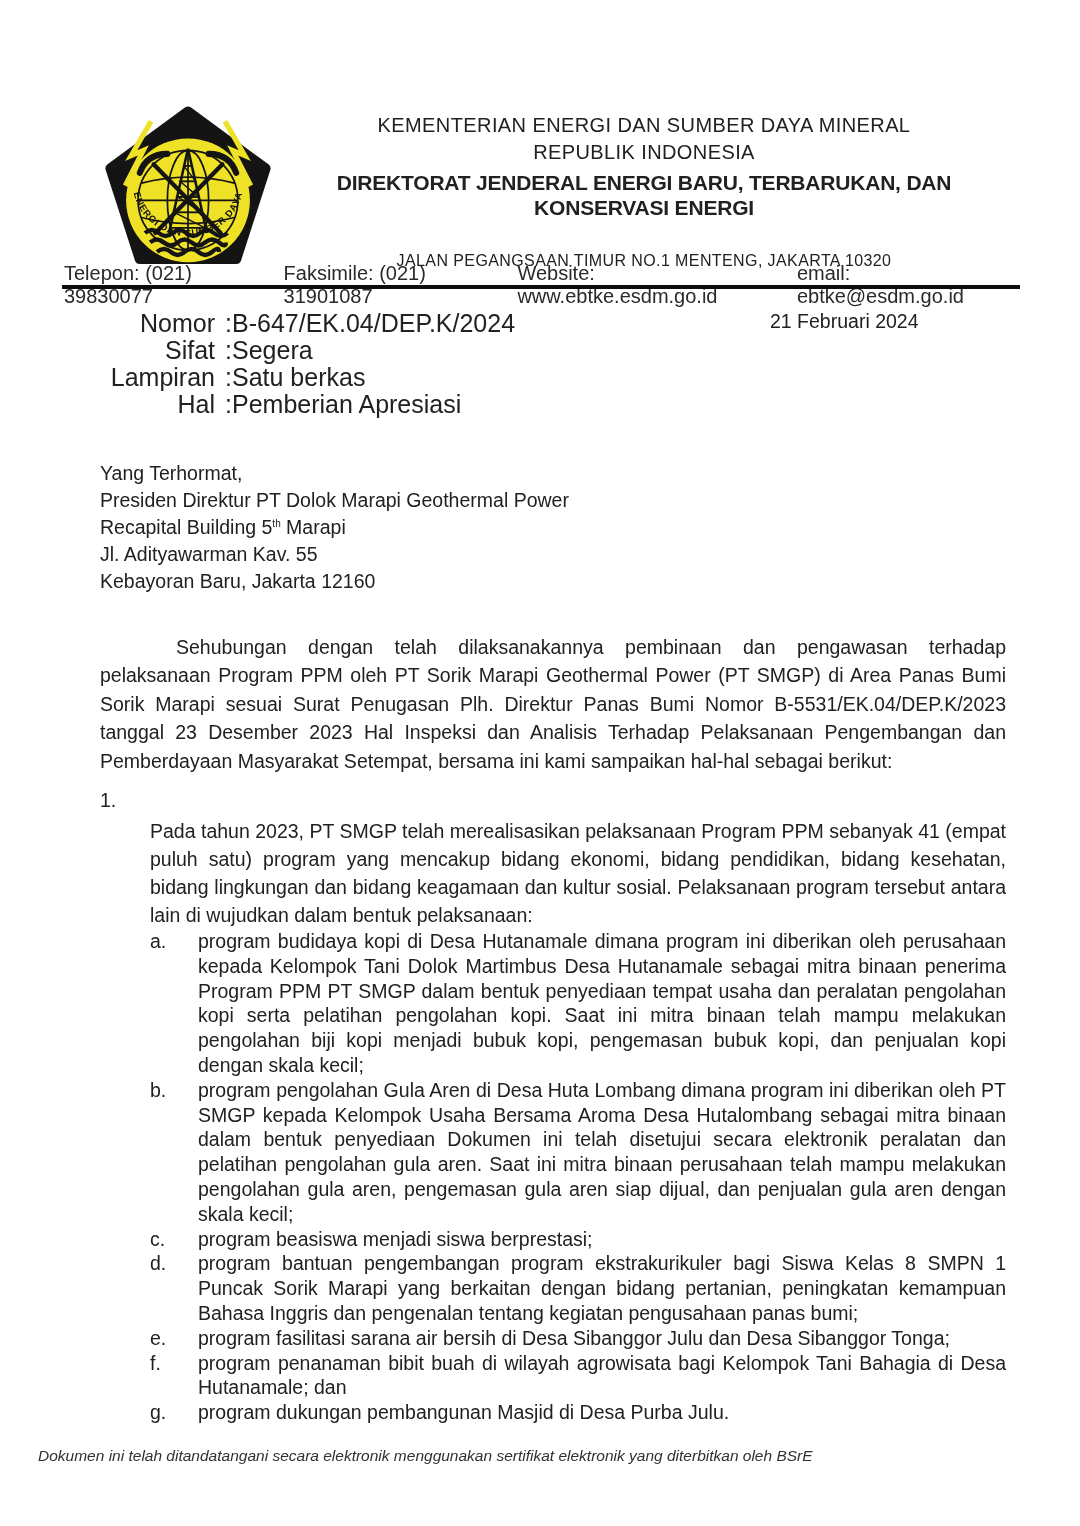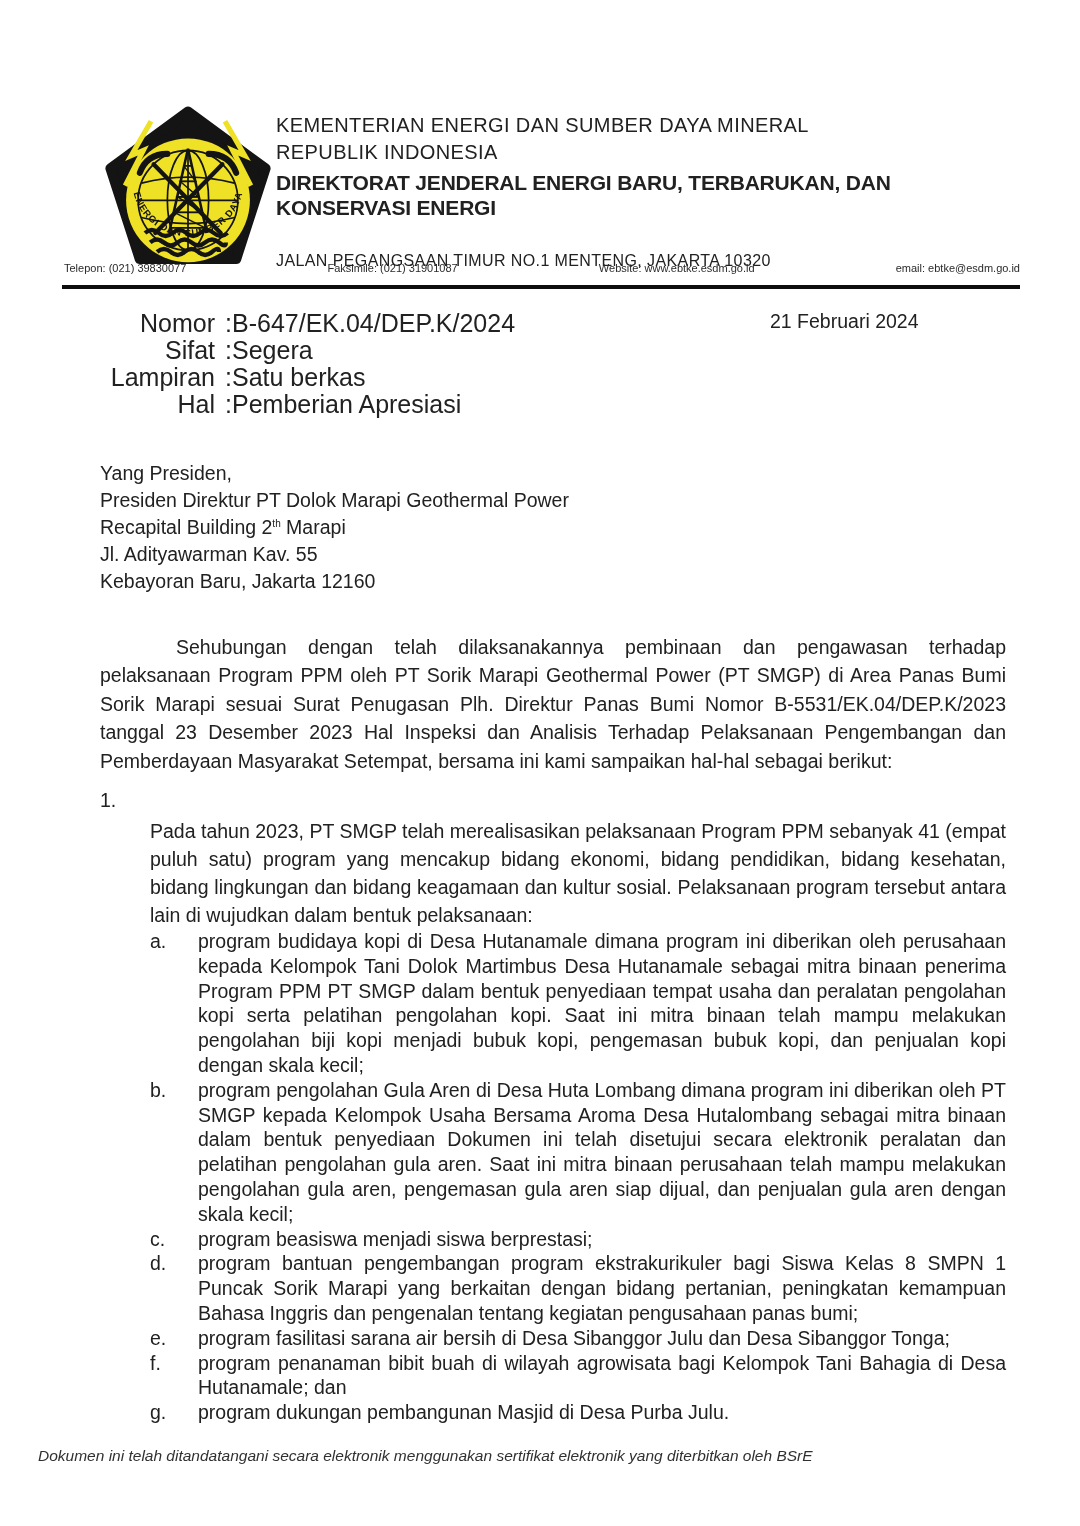--- a/index.html
+++ b/index.html
@@ -2,27 +2,27 @@
 <html><head>
 <meta charset="utf-8">
 <style>
   html,body { margin:0; padding:0; background:#ffffff; }
   .page {
     position:relative; width:1080px; height:1526px; background:#ffffff;
     font-family:"Liberation Sans", sans-serif; color:#212121; overflow:hidden;
   }
   
   .logo { position:absolute; left:102px; top:104px; width:172px; height:172px; }
-  .head-text { position:absolute; left:276px; top:112px; width:736px; }
+  .head-text { position:absolute; left:276px; top:112px; width:736px; text-align:center; }
   .h1 { font-size:20px; line-height:27px; letter-spacing:0.4px; font-weight:400; }
   .h2 { font-size:21px; font-weight:700; line-height:25px; margin-top:4px; letter-spacing:-0.2px; }
   .h3 { font-size:16px; margin-top:32px; letter-spacing:0.4px; }
   .contact-row {
     position:absolute; left:64px; top:262px; width:956px;
-    display:flex; justify-content:space-between; font-size:11px; color:#2a2a2a;
+    display:flex; justify-content:space-between; font-size:20px; color:#2a2a2a;
   }
   .rule { position:absolute; left:62px; top:285px; width:958px; height:4px; background:#0d0d0d; }
   
   .meta { position:absolute; left:100px; top:310px; font-size:25px; line-height:27px;text-align:right; }
   .meta-row { display:flex; }
   .meta-label { width:115px; flex:none; }
   .meta-colon { width:17px; flex:none; }
   .date { position:absolute; left:770px; top:310px; font-size:19.5px; }
   
   .recipient { position:absolute; left:100px; top:460px; font-size:19.5px; line-height:27px; }
@@ -120,23 +120,23 @@
     </div>
     <div class="meta-row">
       <span class="meta-label">Hal</span>
       <span class="meta-colon">:</span>
       <span>Pemberian Apresiasi</span>
     </div>
   </div>
   <div class="date">21 Februari 2024</div>
 
   <div class="recipient">
-    <div>Yang Presiden,</div>
+    <div>Yang Terhormat,</div>
     <div>Presiden Direktur PT Dolok Marapi Geothermal Power</div>
-    <div><span>Recapital Building 2</span><sup class="ord">th</sup><span> Marapi</span></div>
+    <div><span>Recapital Building 5</span><sup class="ord">th</sup><span> Marapi</span></div>
     <div>Jl. Adityawarman Kav. 55</div>
     <div>Kebayoran Baru, Jakarta 12160</div>
   </div>
 
   <div class="body">
     <p class="opening" style="margin:0">Sehubungan dengan telah dilaksanakannya pembinaan dan pengawasan terhadap pelaksanaan Program PPM oleh PT Sorik Marapi Geothermal Power (PT SMGP) di Area Panas Bumi Sorik Marapi sesuai Surat Penugasan Plh. Direktur Panas Bumi Nomor B-5531/EK.04/DEP.K/2023 tanggal 23 Desember 2023 Hal Inspeksi dan Analisis Terhadap Pelaksanaan Pengembangan dan Pemberdayaan Masyarakat Setempat, bersama ini kami sampaikan hal-hal sebagai berikut:</p>
 
     <div class="list-item">
       <span class="num">1.</span>
       <div class="item-body">

